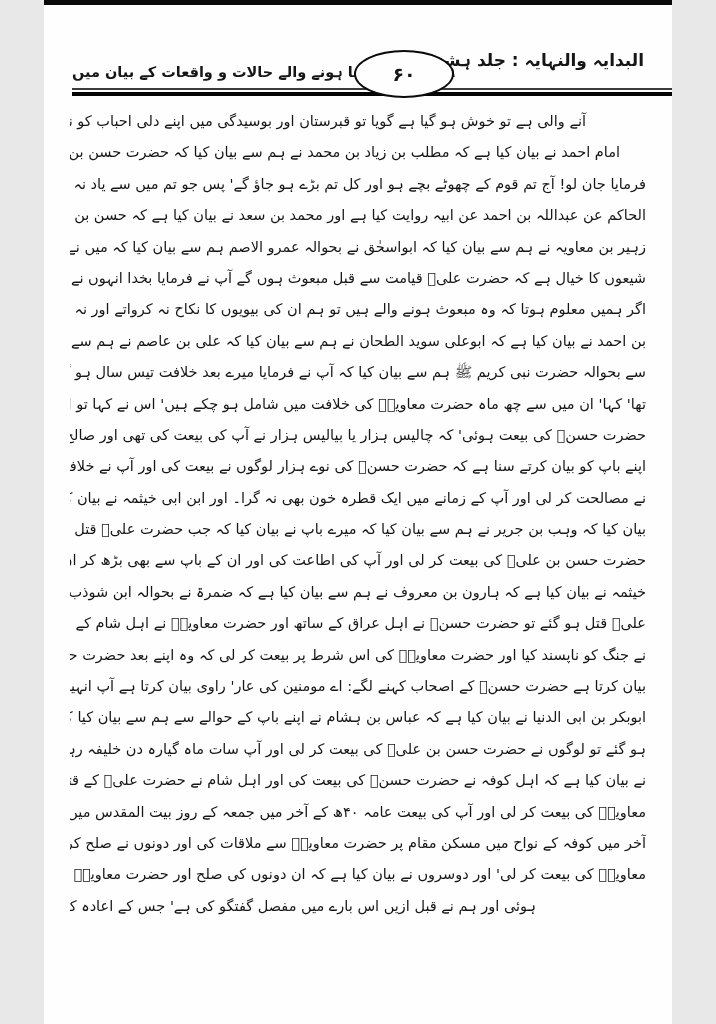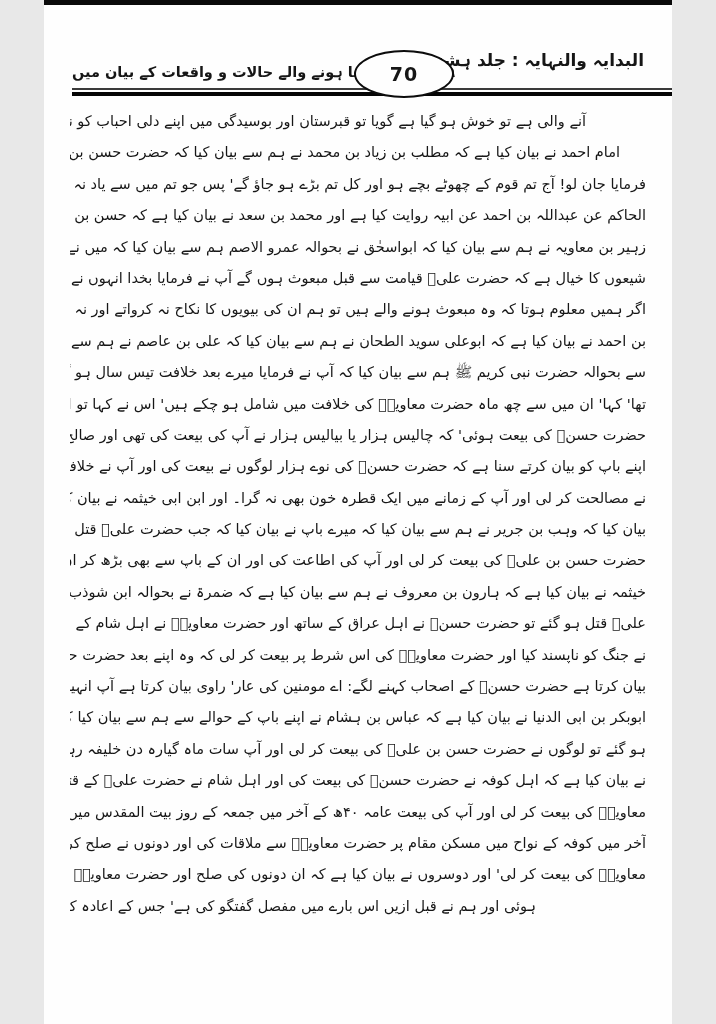--- a/index.html
+++ b/index.html
@@ -71,21 +71,21 @@
 
   <div class="header">
     <div class="book-title">البدایہ والنہایہ : جلد ہشتم</div>
     <div class="chapter-title">۴۹ھ میں رونما ہونے والے حالات و واقعات کے بیان میں</div>
   </div>
 
   <div class="rule-thin"></div>
   <div class="rule-thick"></div>
 
   <div class="page-oval">
-    <span class="page-number">70</span>
+    <span class="page-number">۶۰</span>
   </div>
 
   <div class="body-text">
     <div class="line quote-line">آنے والی ہے تو خوش ہو گیا ہے گویا تو قبرستان اور بوسیدگی میں اپنے دلی احباب کو نہیں دیکھتا''۔</div>
     <div class="line para-indent">امام احمد نے بیان کیا ہے کہ مطلب بن زیاد بن محمد نے ہم سے بیان کیا کہ حضرت حسن بن علیؓ نے اپنے بیٹوں اور بھتیجوں سے</div>
     <div class="line">فرمایا جان لو! آج تم قوم کے چھوٹے بچے ہو اور کل تم بڑے ہو جاؤ گے' پس جو تم میں سے یاد نہ رکھ سکے وہ لکھ لے۔ بیہقی نے اے عن</div>
     <div class="line">الحاکم عن عبداللہ بن احمد عن ابیہ روایت کیا ہے اور محمد بن سعد نے بیان کیا ہے کہ حسن بن موسیٰ اور احمد بن یونس نے ہم سے بیان کیا کہ</div>
     <div class="line">زہیر بن معاویہ نے ہم سے بیان کیا کہ ابواسحٰق نے بحوالہ عمرو الاصم ہم سے بیان کیا کہ میں نے حضرت حسن بن علیؓ سے پوچھا ان</div>
     <div class="line">شیعوں کا خیال ہے کہ حضرت علیؓ قیامت سے قبل مبعوث ہوں گے آپ نے فرمایا بخدا انہوں نے جھوٹ بولا ہے' یہ شیعہ نہیں ہیں</div>
     <div class="line">اگر ہمیں معلوم ہوتا کہ وہ مبعوث ہونے والے ہیں تو ہم ان کی بیویوں کا نکاح نہ کرواتے اور نہ باہم ان کا مال تقسیم کرتے اور عبید اللہ</div>

